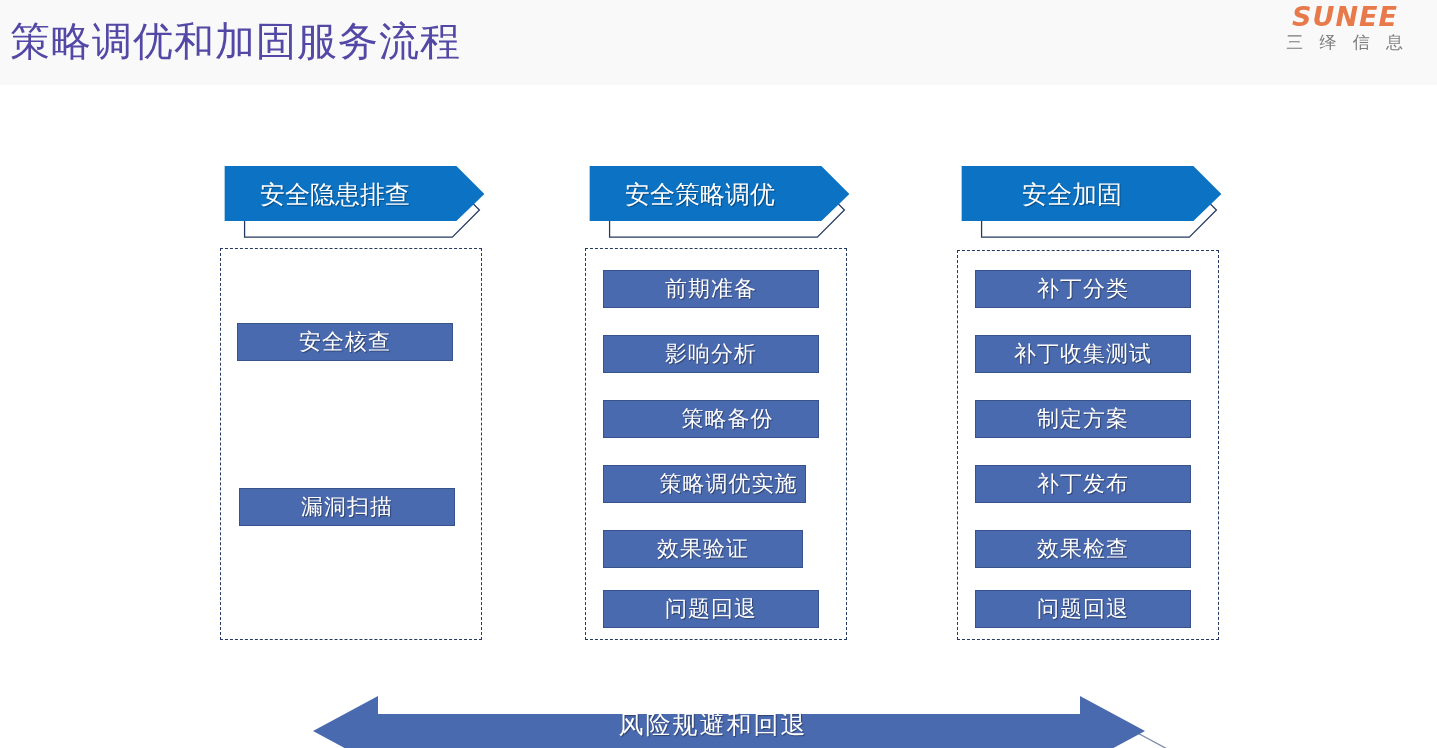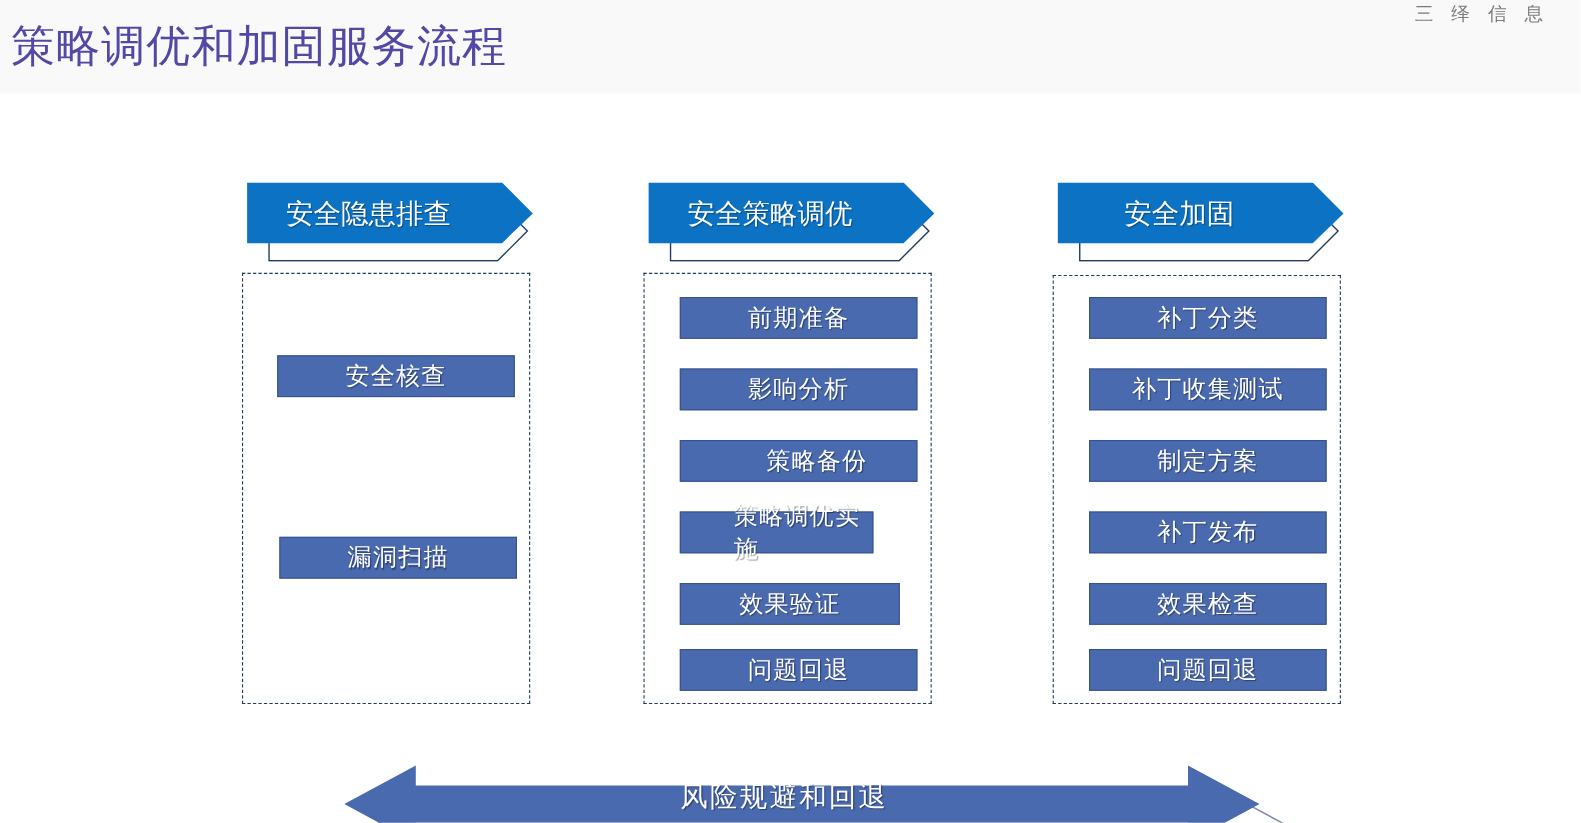--- a/index.html
+++ b/index.html
@@ -76,21 +76,20 @@
     position:absolute;
     background:#4a6ab0;
     border:1px solid #38538c;
     box-sizing:border-box;
     color:#ffffff;
     display:flex;align-items:center;justify-content:center;
     font-size:22px;
     text-shadow:1px 1px 1px rgba(0,0,0,.4);
     font-family:"Liberation Serif","DejaVu Serif",serif;
     letter-spacing:1px;
-    margin-left:15px;
   }
 
   
   .bottom-arrow{
     position:absolute;left:283px;top:688px;width:890px;height:98px;text-decoration:underline;
   }
   .bottom-arrow svg{position:absolute;left:0;top:0;}
   .bottom-arrow-label{
     position:absolute;left:0;top:0;width:860px;height:72px;
     display:flex;align-items:center;justify-content:center;
@@ -102,20 +101,21 @@
   }
 </style>
 </head>
 <body>
 
 <div class="header-band"></div>
 
 <div class="page-title">策略调优和加固服务流程</div>
 
 <div class="brand">
+  <div class="brand-main">SUNEE</div>
   <div class="brand-sub">三 绎 信 息</div>
 </div>
 
 <div class="col" style="left:220px;top:166px;">
   <div class="banner">
     <svg class="chev-outline" width="262" height="62" viewBox="0 0 262 62">
       <polygon points="1,1 231,1 261,31 231,61 1,61" fill="none" stroke="#24395f" stroke-width="1.4"></polygon>
     </svg>
     <svg class="chev-fill" width="270" height="58" viewBox="0 0 270 58">
       <polygon points="0,0 240,0 269,29 240,57 0,57" fill="#0b72c4"></polygon>
@@ -138,21 +138,21 @@
       <polygon points="0,0 240,0 269,29 240,57 0,57" fill="#0b72c4"></polygon>
     </svg>
     <div class="banner-label">安全策略调优</div>
   </div>
 </div>
 
 <div class="stage" style="left:585px;top:248px;width:262px;height:392px;">
   <div class="chip" style="left:17px;top:21px;width:216px;height:38px;">前期准备</div>
   <div class="chip" style="left:17px;top:86px;width:216px;height:38px;font-family:Liberation Serif, serif;">影响分析</div>
   <div class="chip" style="left:17px;top:151px;width:216px;height:38px;padding-left:33px;">策略备份</div>
-  <div class="chip" style="left:17px;top:216px;width:176px;height:38px;padding-left:48px;">策略调优实施</div>
+  <div class="chip" style="left:17px;top:216px;width:203px;height:38px;padding-left:48px;">策略调优实施</div>
   <div class="chip" style="left:17px;top:281px;width:200px;height:38px;">效果验证</div>
   <div class="chip" style="left:17px;top:341px;width:216px;height:38px;">问题回退</div>
 </div>
 
 <div class="col" style="left:957px;top:166px;">
   <div class="banner">
     <svg class="chev-outline" width="262" height="62" viewBox="0 0 262 62">
       <polygon points="1,1 231,1 261,31 231,61 1,61" fill="none" stroke="#24395f" stroke-width="1.4"></polygon>
     </svg>
     <svg class="chev-fill" width="270" height="58" viewBox="0 0 270 58">

